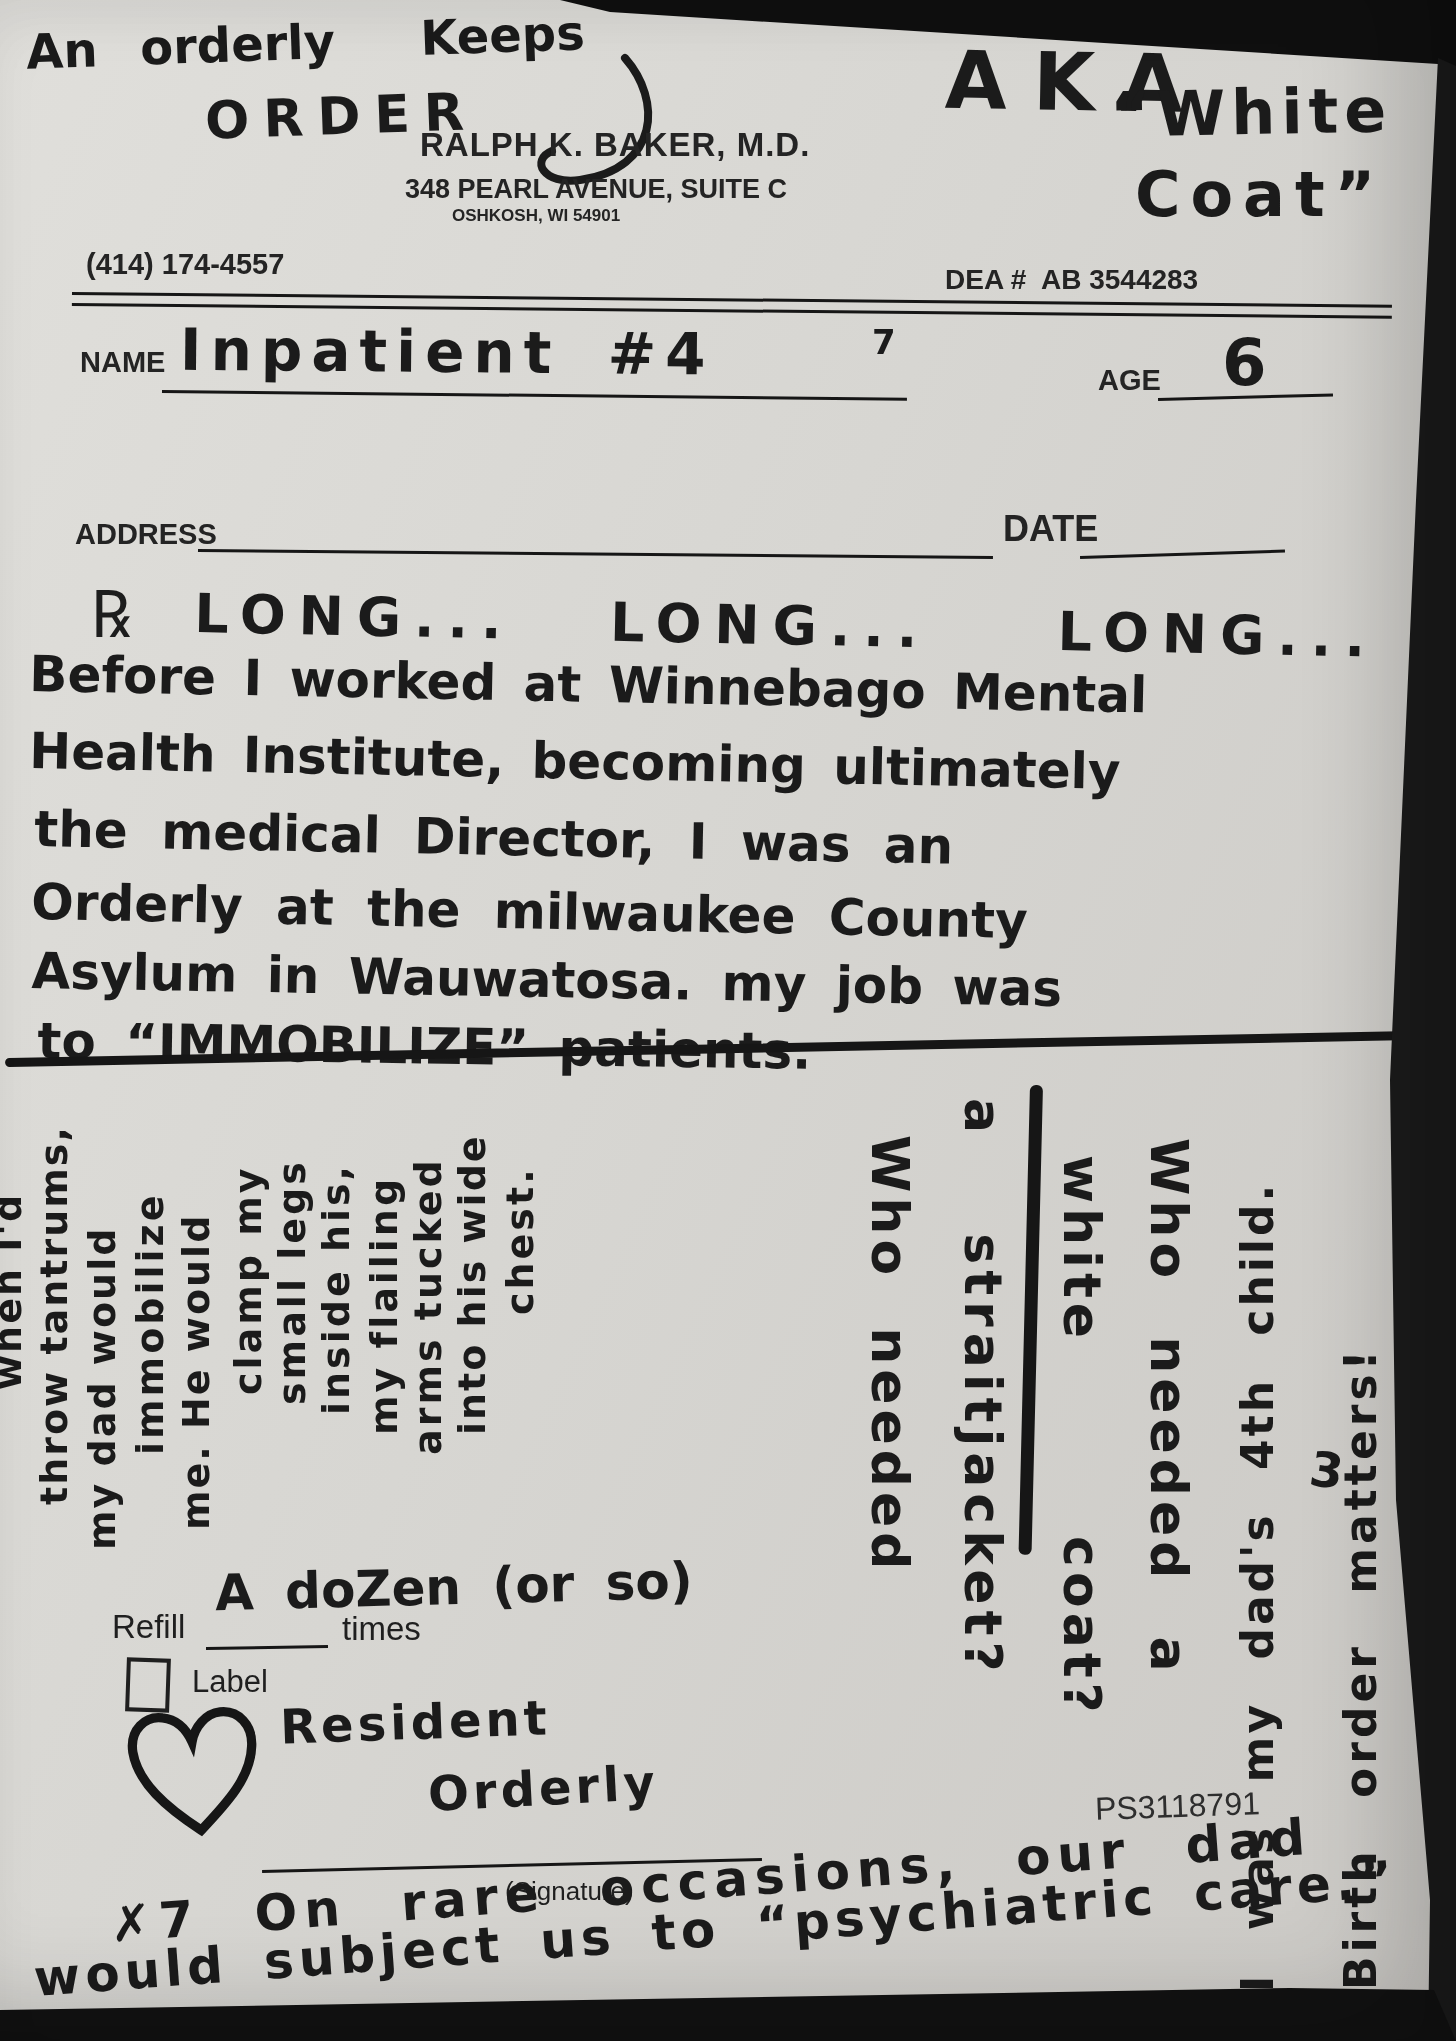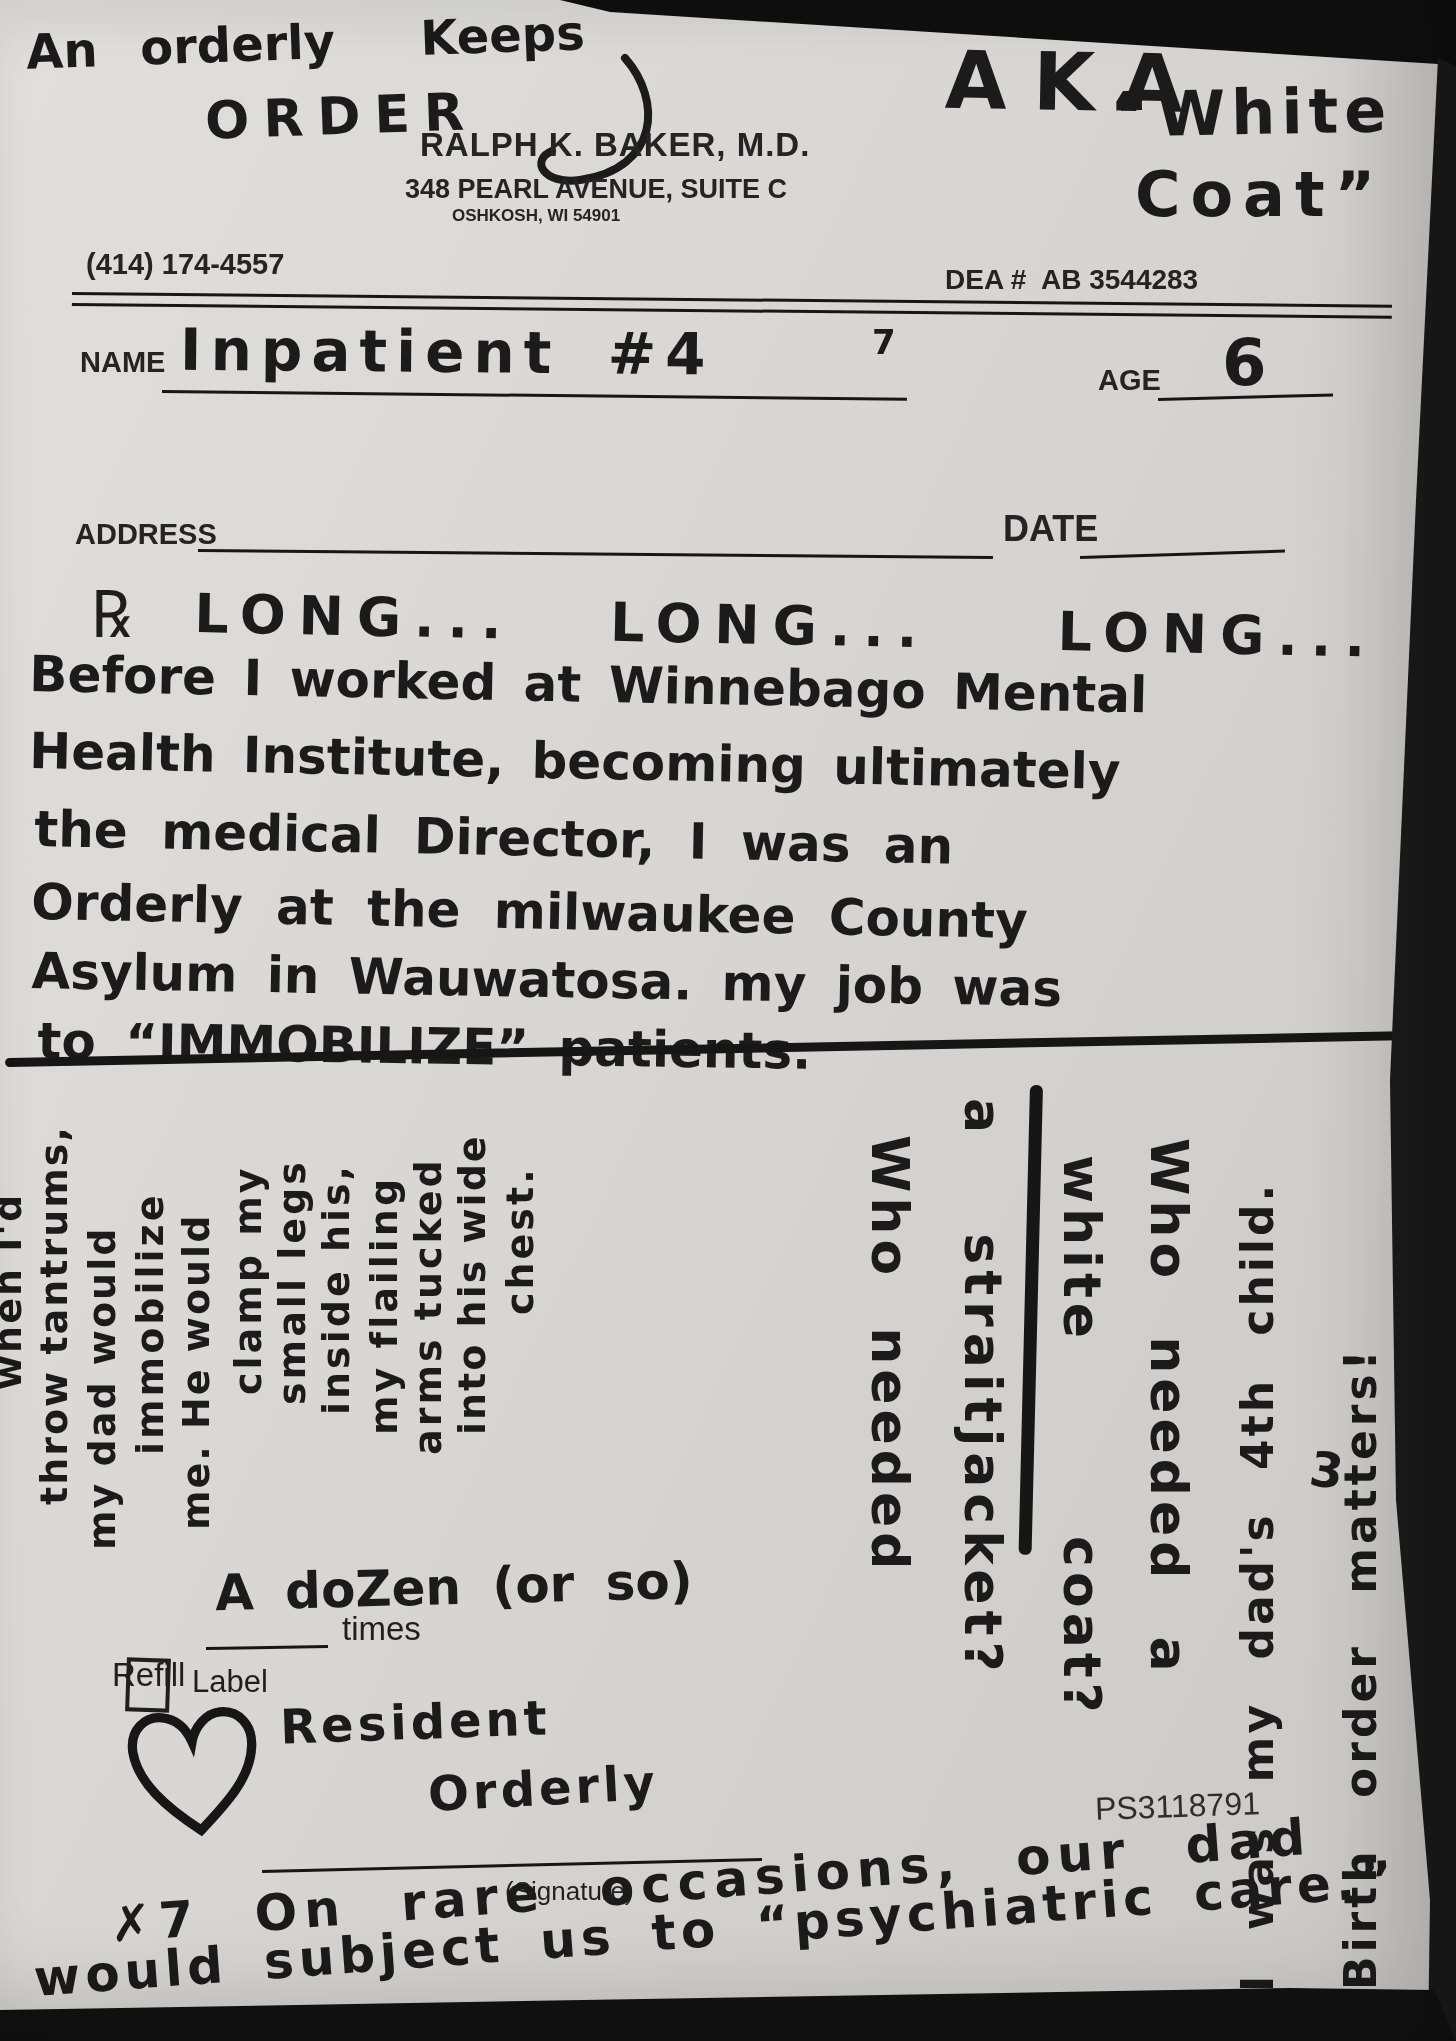--- a/index.html
+++ b/index.html
@@ -83,21 +83,21 @@
   <div class="rule" style="left:1030px;top:1085px;width:13px;height:470px;border-radius:6px;transform:rotate(1.4deg);transform-origin:50% 0;"></div>
 
   <div class="rot-cw hand" style="left:1200px;top:1138px;width:580px;height:62px;line-height:62px;font-size:52px;letter-spacing:5px;word-spacing:30px;">Who needed a</div>
   <div class="rot-cw hand" style="left:1112px;top:1155px;width:560px;height:60px;line-height:60px;font-size:52px;letter-spacing:5px;word-spacing:170px;">white coat?</div>
 
   <div class="abs hand" style="left:1310px;top:1442px;font-size:48px;transform:rotate(8deg);">3</div>
   <div class="rot-ccw hand" style="left:1282px;top:1944px;width:870px;height:48px;line-height:48px;font-size:44px;letter-spacing:3px;word-spacing:24px;">I was my dad's 4th child.</div>
   <div class="rot-ccw hand" style="left:1385px;top:1942px;width:855px;height:48px;line-height:48px;font-size:44px;letter-spacing:4px;word-spacing:30px;">Birth order matters!</div>
 
   <div class="abs hand" style="left:215px;top:1558px;font-size:50px;word-spacing:14px;transform:rotate(-1.5deg);">A doZen (or so)</div>
-  <div class="abs print" style="left:112px;top:1608px;font-size:33px;font-weight:normal;color:#1f1f1f;margin-top:48px;">Refill</div>
+  <div class="abs print" style="left:112px;top:1608px;font-size:33px;font-weight:normal;color:#1f1f1f;">Refill</div>
   <div class="rule" style="left:206px;top:1646px;width:122px;height:3px;transform:rotate(-1deg);"></div>
   <div class="abs print" style="left:342px;top:1610px;font-size:33px;font-weight:normal;color:#1f1f1f;">times</div>
   <div class="abs" style="left:126px;top:1658px;width:36px;height:46px;border:4px solid #1f1f1f;transform:rotate(2deg);"></div>
   <div class="abs print" style="left:192px;top:1664px;font-size:31px;font-weight:normal;color:#1f1f1f;">Label</div>
 
   <svg class="abs" style="left:122px;top:1688px;transform:rotate(-6deg);" width="145" height="155" viewBox="0 0 140 150">
     <path d="M70 138 C38 112 14 86 12 56 C11 34 28 22 44 26 C58 29 66 40 70 52 C74 38 86 26 100 26 C118 26 130 42 127 62 C123 92 98 114 70 138 Z" fill="none" stroke="#161616" stroke-width="9" stroke-linecap="round"></path>
   </svg>
   <div class="abs hand" style="left:280px;top:1694px;font-size:48px;letter-spacing:4px;transform:rotate(-2deg);">Resident</div>
   <div class="abs hand" style="left:428px;top:1760px;font-size:48px;letter-spacing:4px;transform:rotate(-3deg);">Orderly</div>

